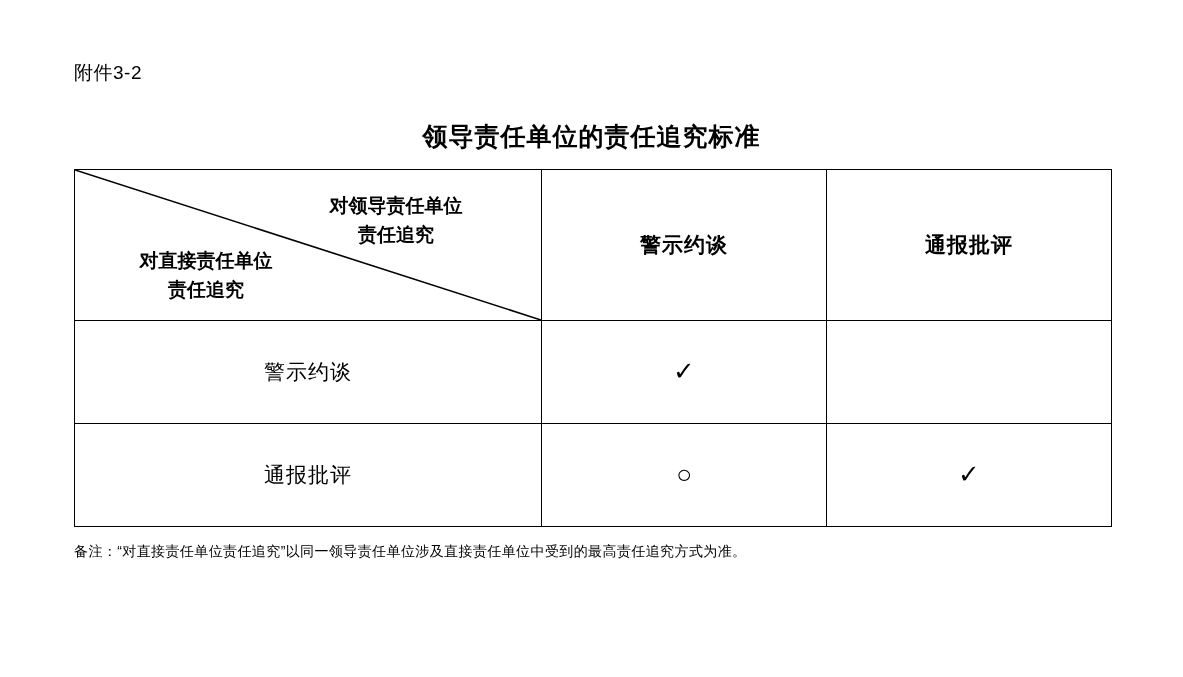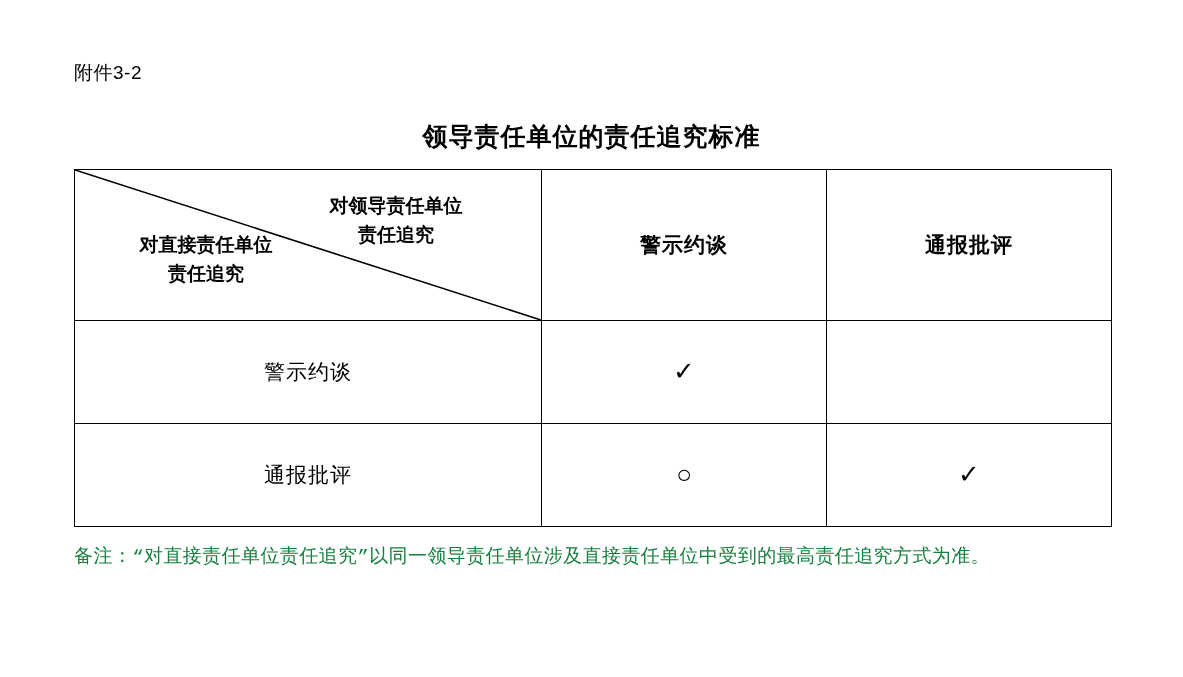--- a/index.html
+++ b/index.html
@@ -73,21 +73,21 @@
     width: 250px;
     text-align: center;
     font-weight: bold;
     font-size: 19px;
     line-height: 1.5;
     white-space: pre-line;
   }
   .corner-bottom {
     position: absolute;
     left: 6px;
-    bottom: 32px;
+    bottom: 16px;
     width: 250px;
     text-align: center;
     font-weight: bold;
     font-size: 19px;
     line-height: 1.5;
     white-space: pre-line;
   }
   .head-label {
     font-weight: bold;
     font-size: 21px;
@@ -98,24 +98,24 @@
     letter-spacing: 1px;
   }
   .mark {
     font-size: 26px;
     line-height: 1;
   }
   .note {
     position: absolute;
     left: 74px;
     top: 543px;
-    font-family: Liberation Mono, monospace;
-    font-size: 19px;
+    font-family: Liberation Sans, sans-serif;
+    font-size: 14px;
     letter-spacing: 0.4px;
-    color: #15803d;
+    color: #000000;
   }
 </style>
 </head>
 <body>
 
 <div class="attachment-label">附件3-2</div>
 
 <div class="doc-title">领导责任单位的责任追究标准</div>
 
 <table class="std-table">

